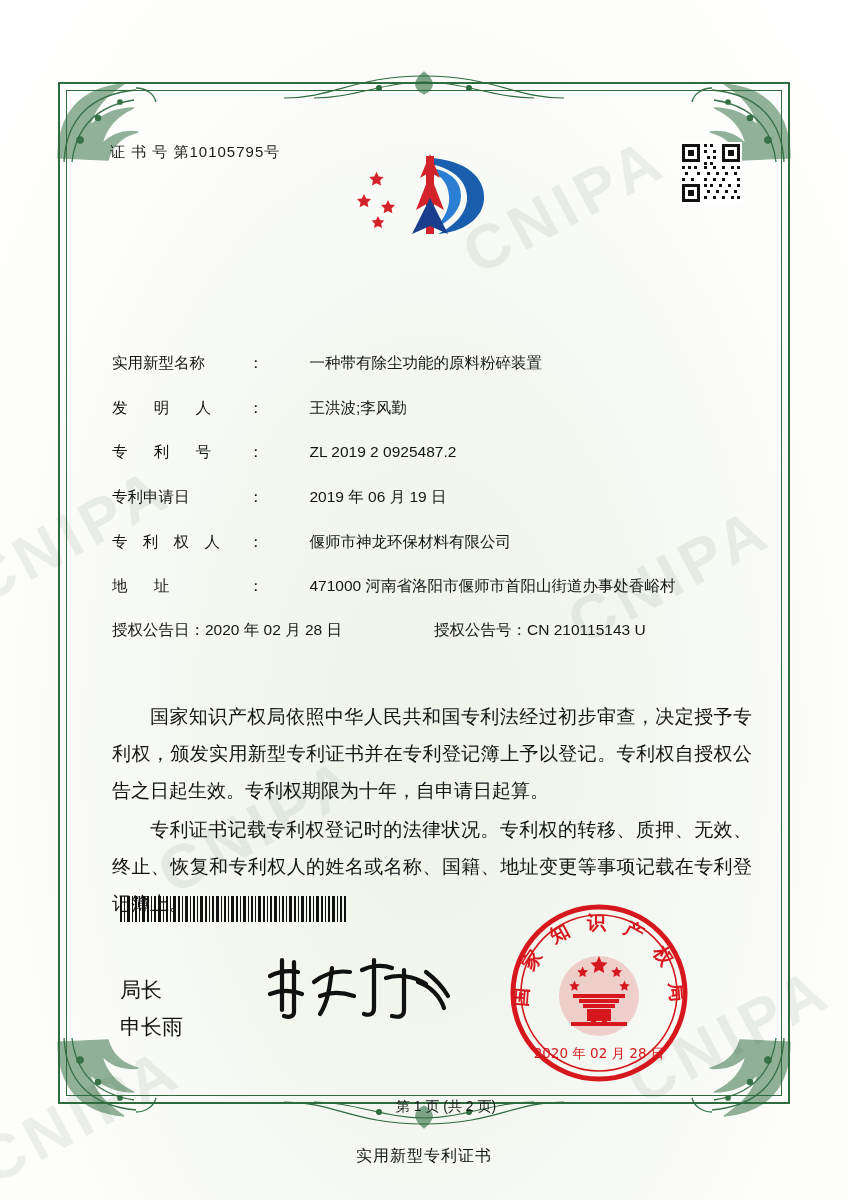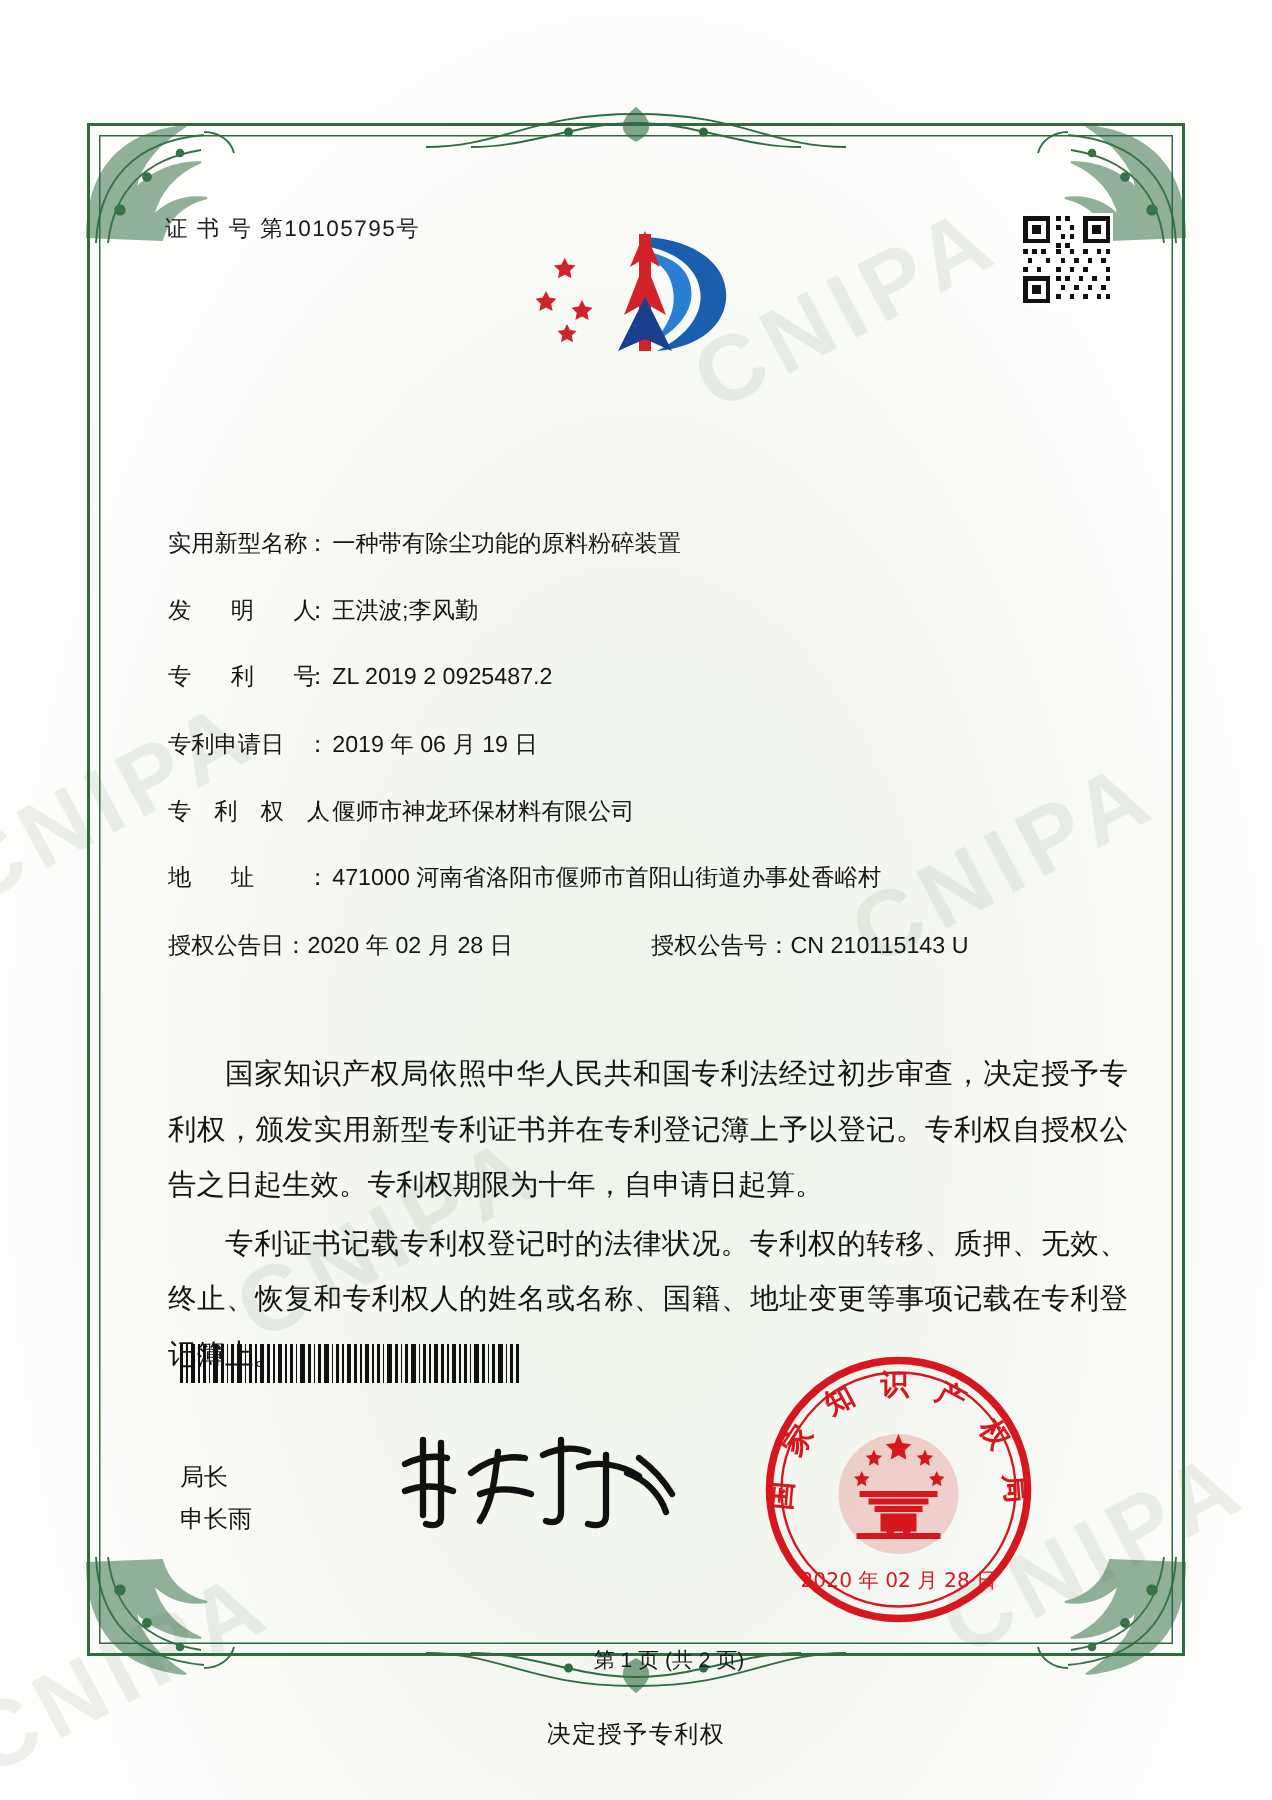--- a/index.html
+++ b/index.html
@@ -122,20 +122,21 @@
     left: 112px; top: 352px;
     width: 640px;
   }
   .field-row {
     display: flex;
     align-items: flex-start;
     margin-bottom: 23px;
     font-size: 15.5px;
     color: #151515;
     line-height: 1.4;
+    gap: 44px;
   }
   .field-label {
     width: 92px;
     flex: 0 0 92px;
     letter-spacing: 0px;
     white-space: nowrap;
   }
   .field-label.sp2 { letter-spacing: 11px; }
   .field-label.sp3 { letter-spacing: 5.5px; }
   .field-sep { margin-right: 2px; }
@@ -168,21 +169,21 @@
     position: absolute;
     left: 120px; top: 896px;
     width: 226px; height: 26px;
   }
   .barcode svg { display:block; width:100%; height:100%; }
 
   
   .sig-label {
     position: absolute;
     left: 120px; top: 972px;
-    font-size: 16px;
+    font-size: 21px;
     color: #141414;
     line-height: 1.75;
   }
   .sig-script {
     position: absolute;
     left: 258px; top: 952px;
     width: 200px; height: 70px;
   }
   .sig-script svg { display:block; width:100%; height:100%; }
 
@@ -551,15 +552,15 @@
         <path id="arcTop" d="M 21 101 A 72 72 0 0 1 165 101"></path>
       </defs>
       <text font-family="'DejaVu Sans','Liberation Sans',sans-serif" font-size="19" font-weight="700" fill="#d6181e" letter-spacing="5">
         <textPath href="#arcTop" startOffset="50%" text-anchor="middle">国 家 知 识 产 权 局</textPath>
       </text>
       <text x="93" y="158" text-anchor="middle" font-family="'DejaVu Sans','Liberation Sans',sans-serif" font-size="13.5" fill="#d6181e">2020 年 02 月 28 日</text>
     </svg>
   </div>
 
   <div class="page-num">第 1 页 (共 2 页)</div>
-  <div class="footer-note">决定授予专利权</div>
+  <div class="footer-note">实用新型专利证书</div>
 
 </div>
 
 </body></html>

